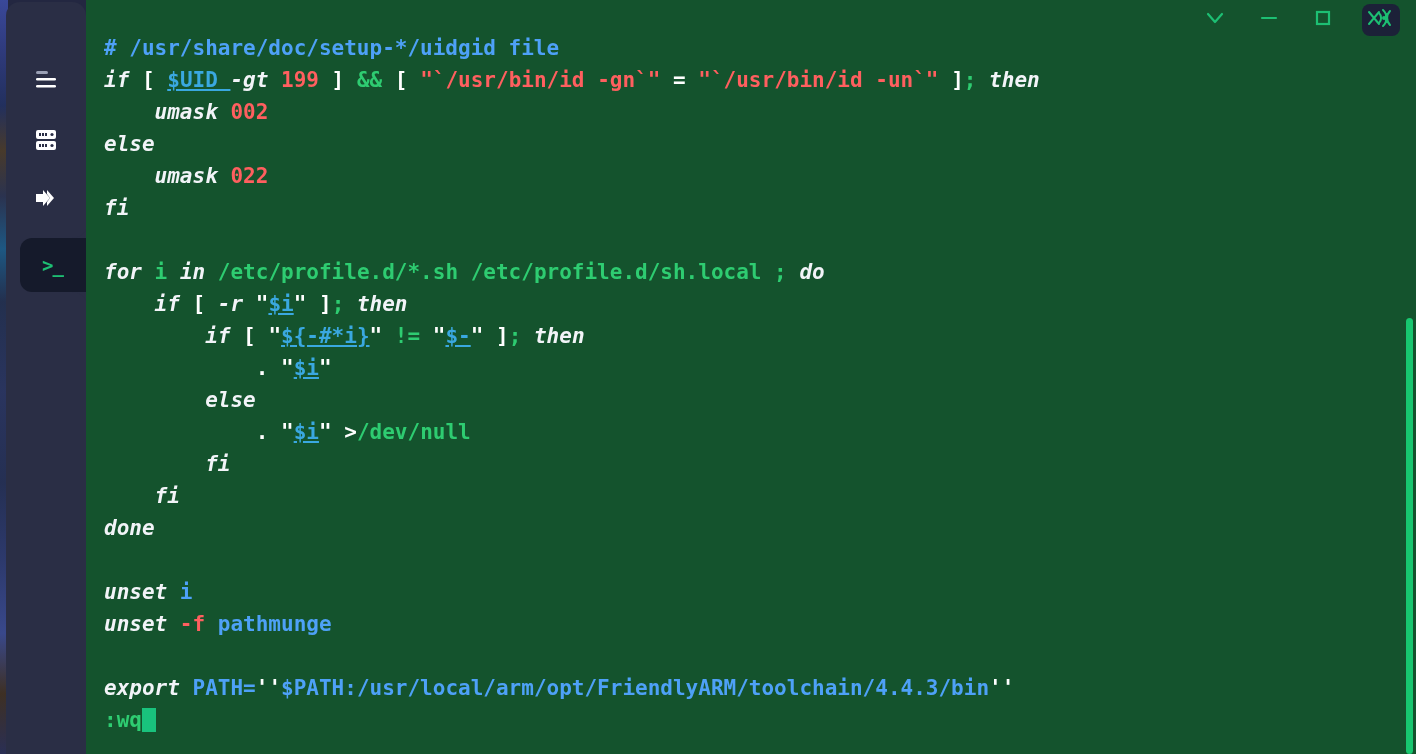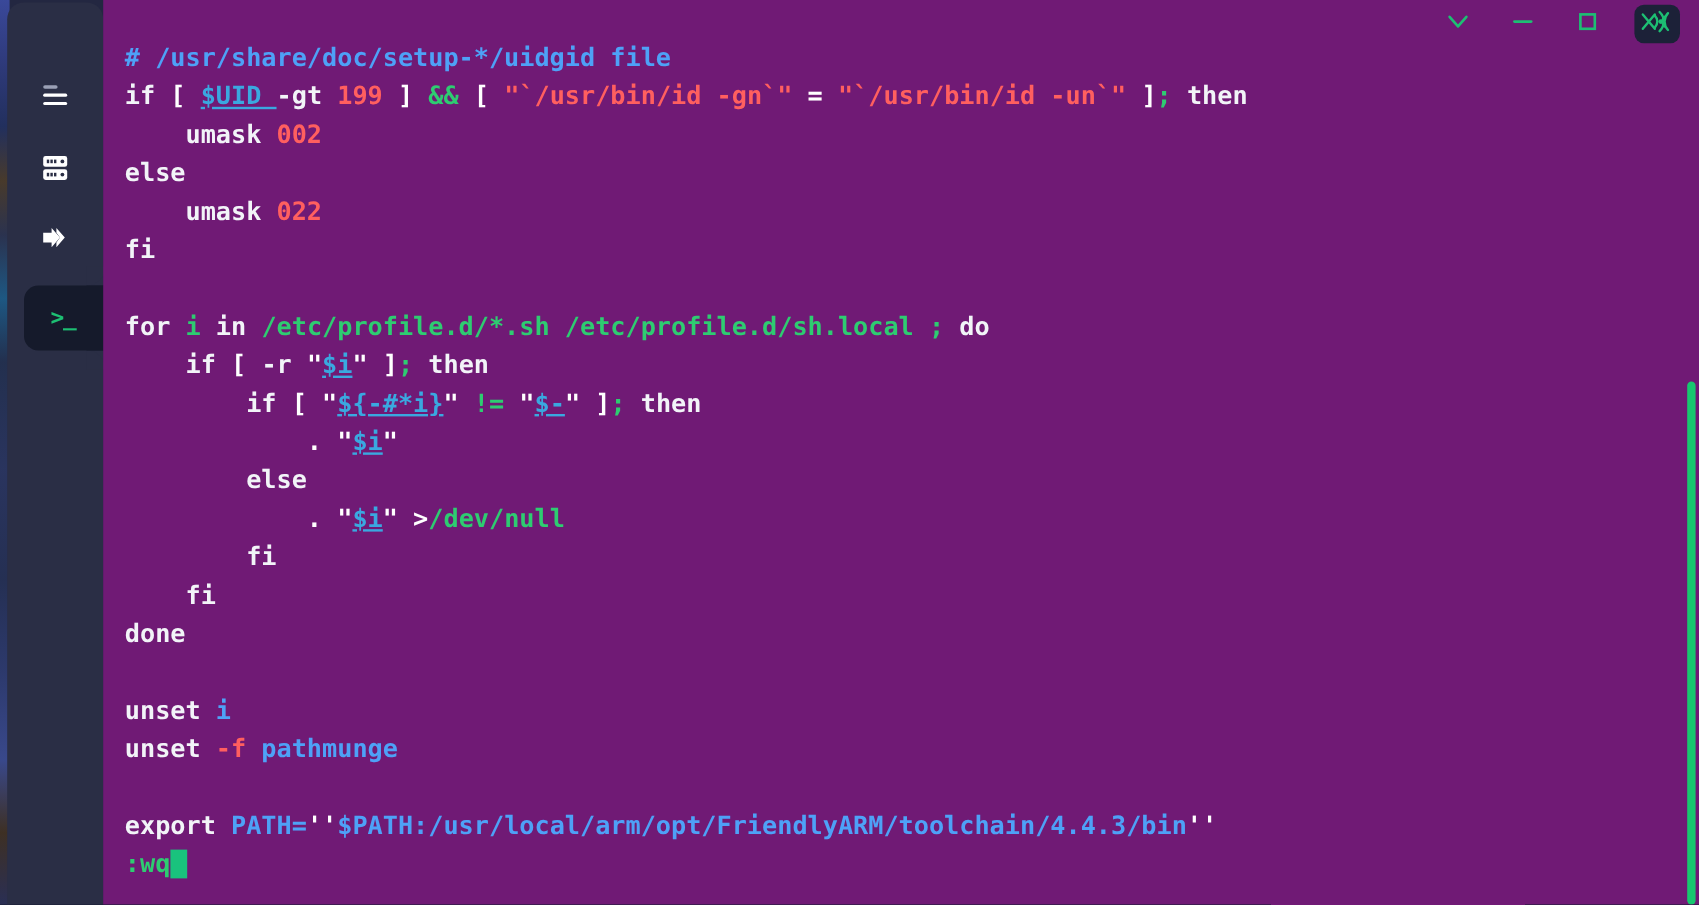--- a/index.html
+++ b/index.html
@@ -94,21 +94,21 @@
     font-weight: bold;
     letter-spacing: -1px;
     font-family: "DejaVu Sans Mono", "Liberation Mono", monospace;
   }
 
   
   .terminal {
     position: absolute;
     left: 86px; top: 0;
     width: 1330px; height: 754px;
-    background: #701a75;
+    background: #14532d;
     overflow: hidden;
   }
 
   
   .wincontrols {
     position: absolute;
     right: 4px; top: 0;
     height: 40px;
     display: flex;
     align-items: center;
@@ -134,21 +134,21 @@
     width: 1300px;
     font-family: "DejaVu Sans Mono", "Liberation Mono", monospace;
     font-size: 21px;
     font-weight: bold;
     line-height: 32px;
     white-space: pre;
     letter-spacing: 0px;
   }
   .code .ln { height: 32px; }
 
-  .c-def  { color: #f2f4f8; }            
+  .c-def  { color: #f2f4f8; font-style: italic; }            
   .c-blue { color: #4ea1f7; }            
   .c-red  { color: #ff5f5f; }            
   .c-grn  { color: #2ecc71; }            
   .c-cyan { color: #3aa8e0; text-decoration: underline; }            
   .c-wht  { color: #ffffff; }
 
   .cursor {
     display: inline-block;
     width: 14px;
     height: 24px;

